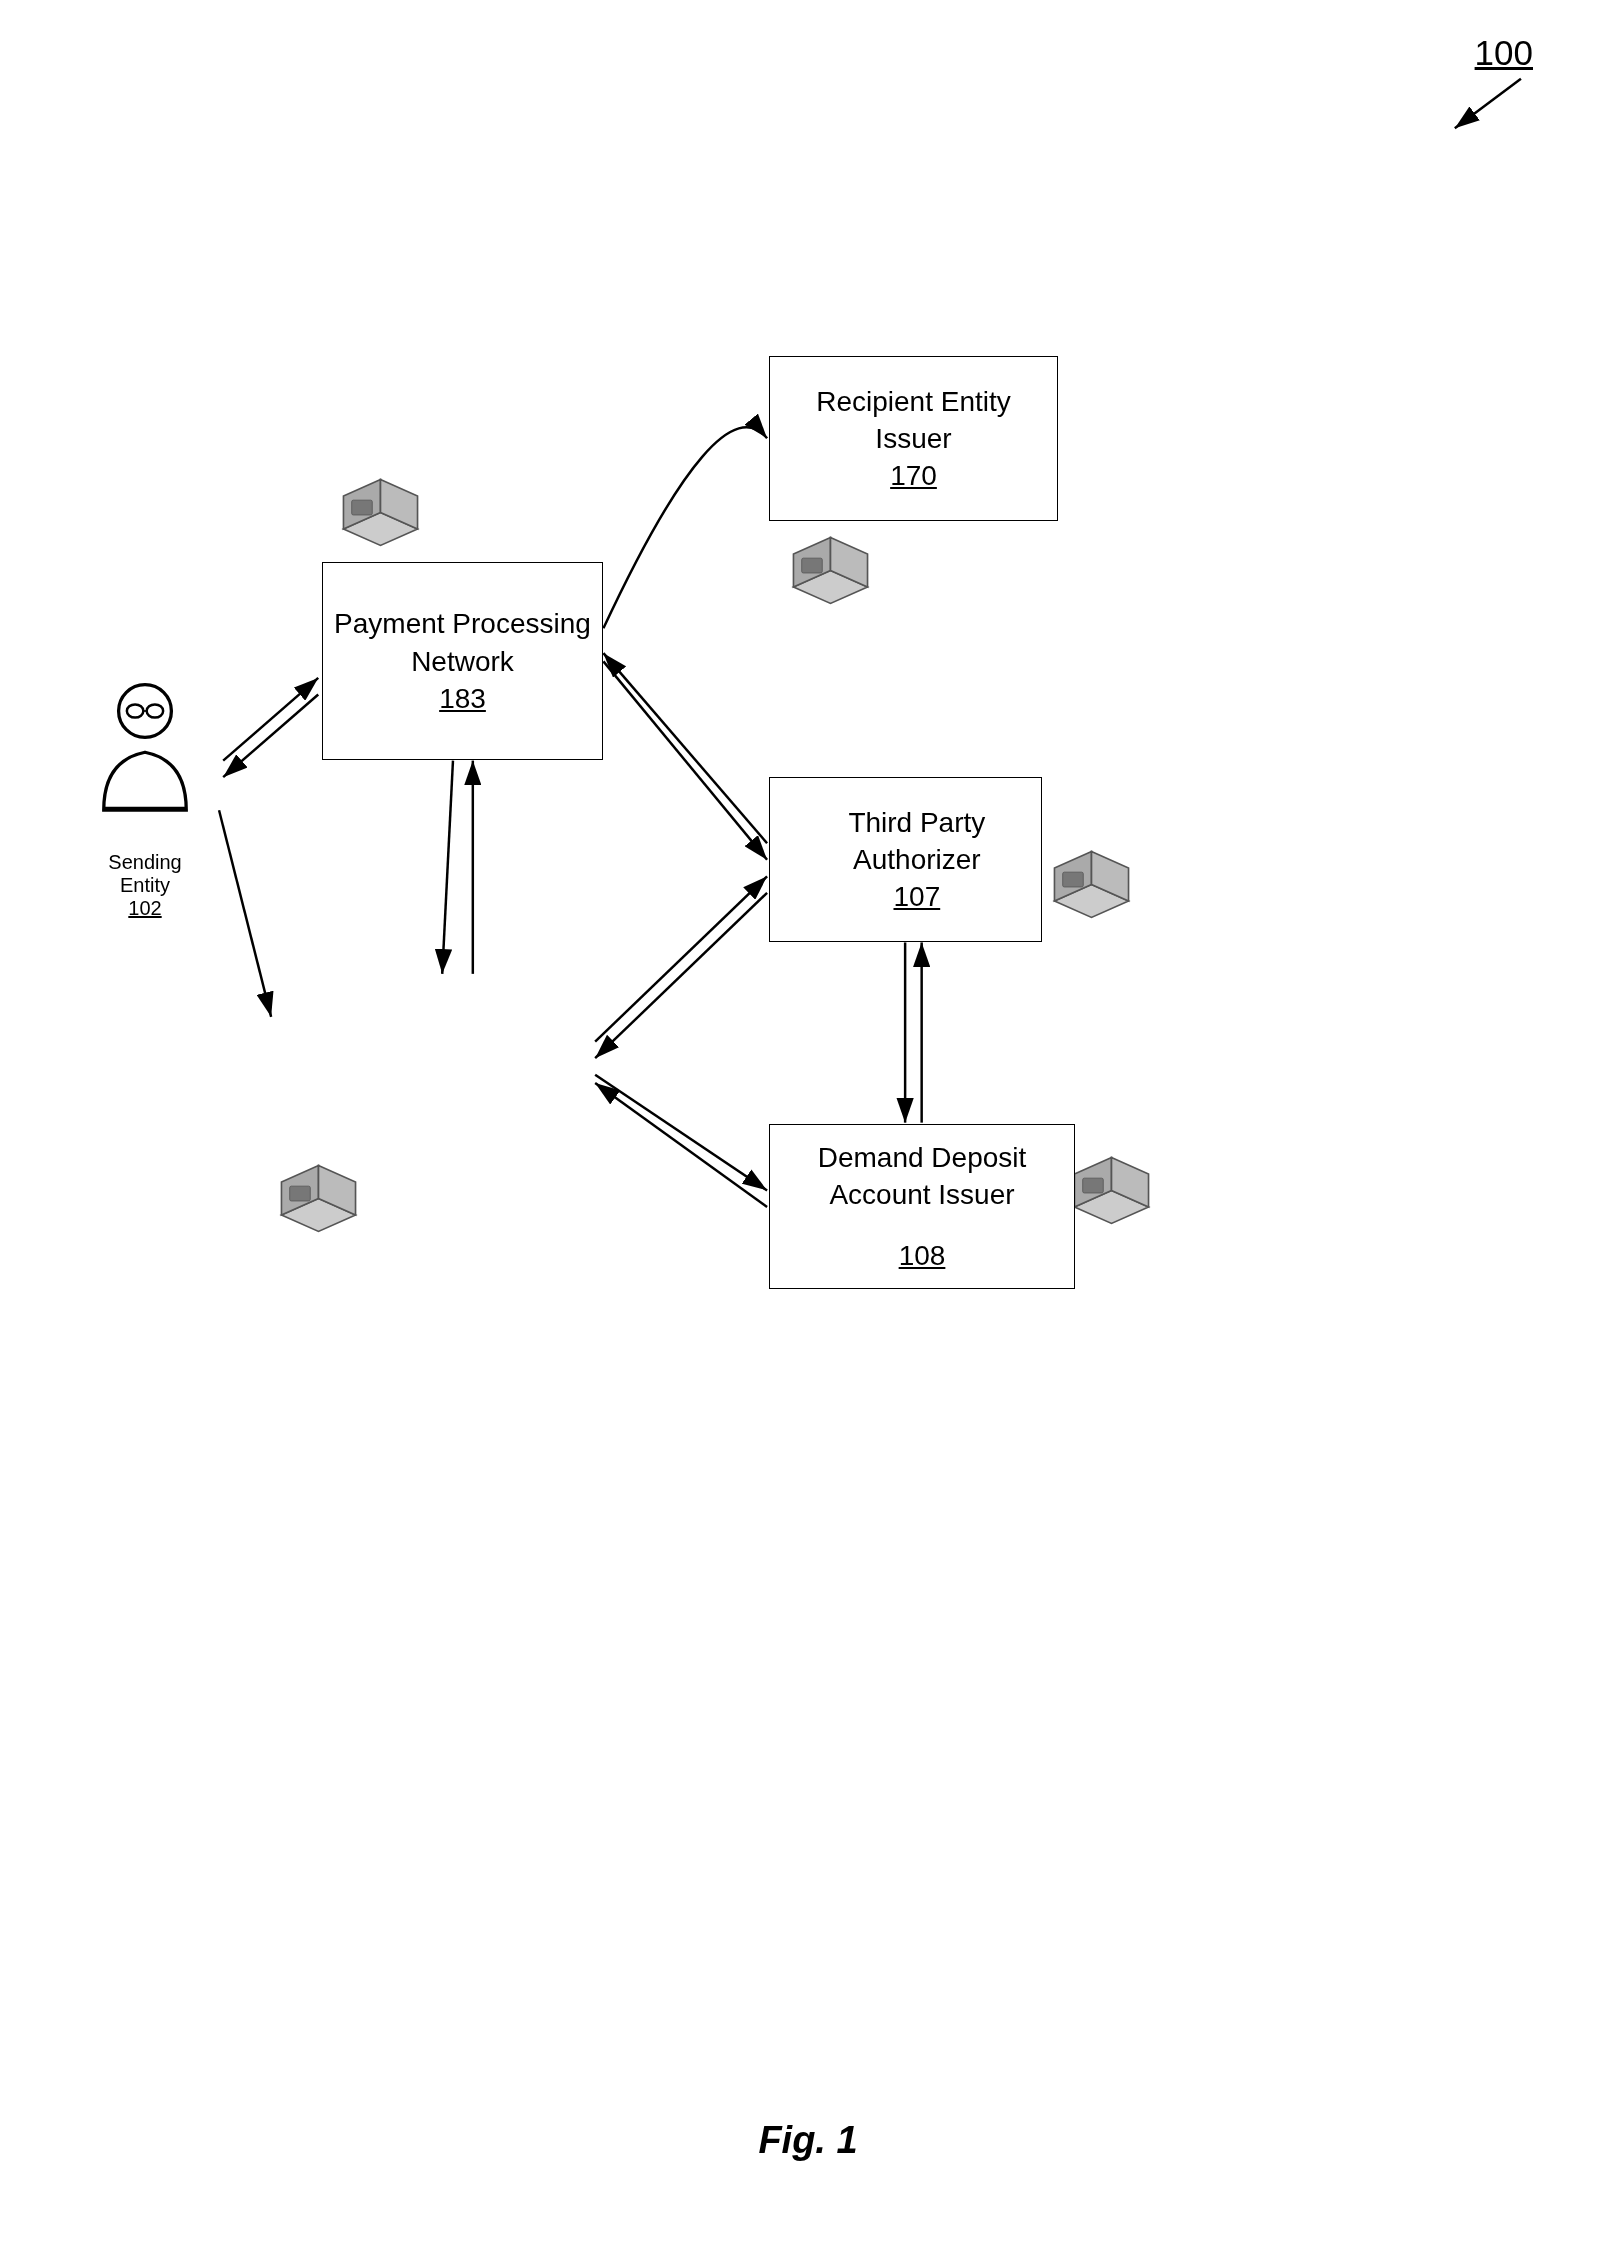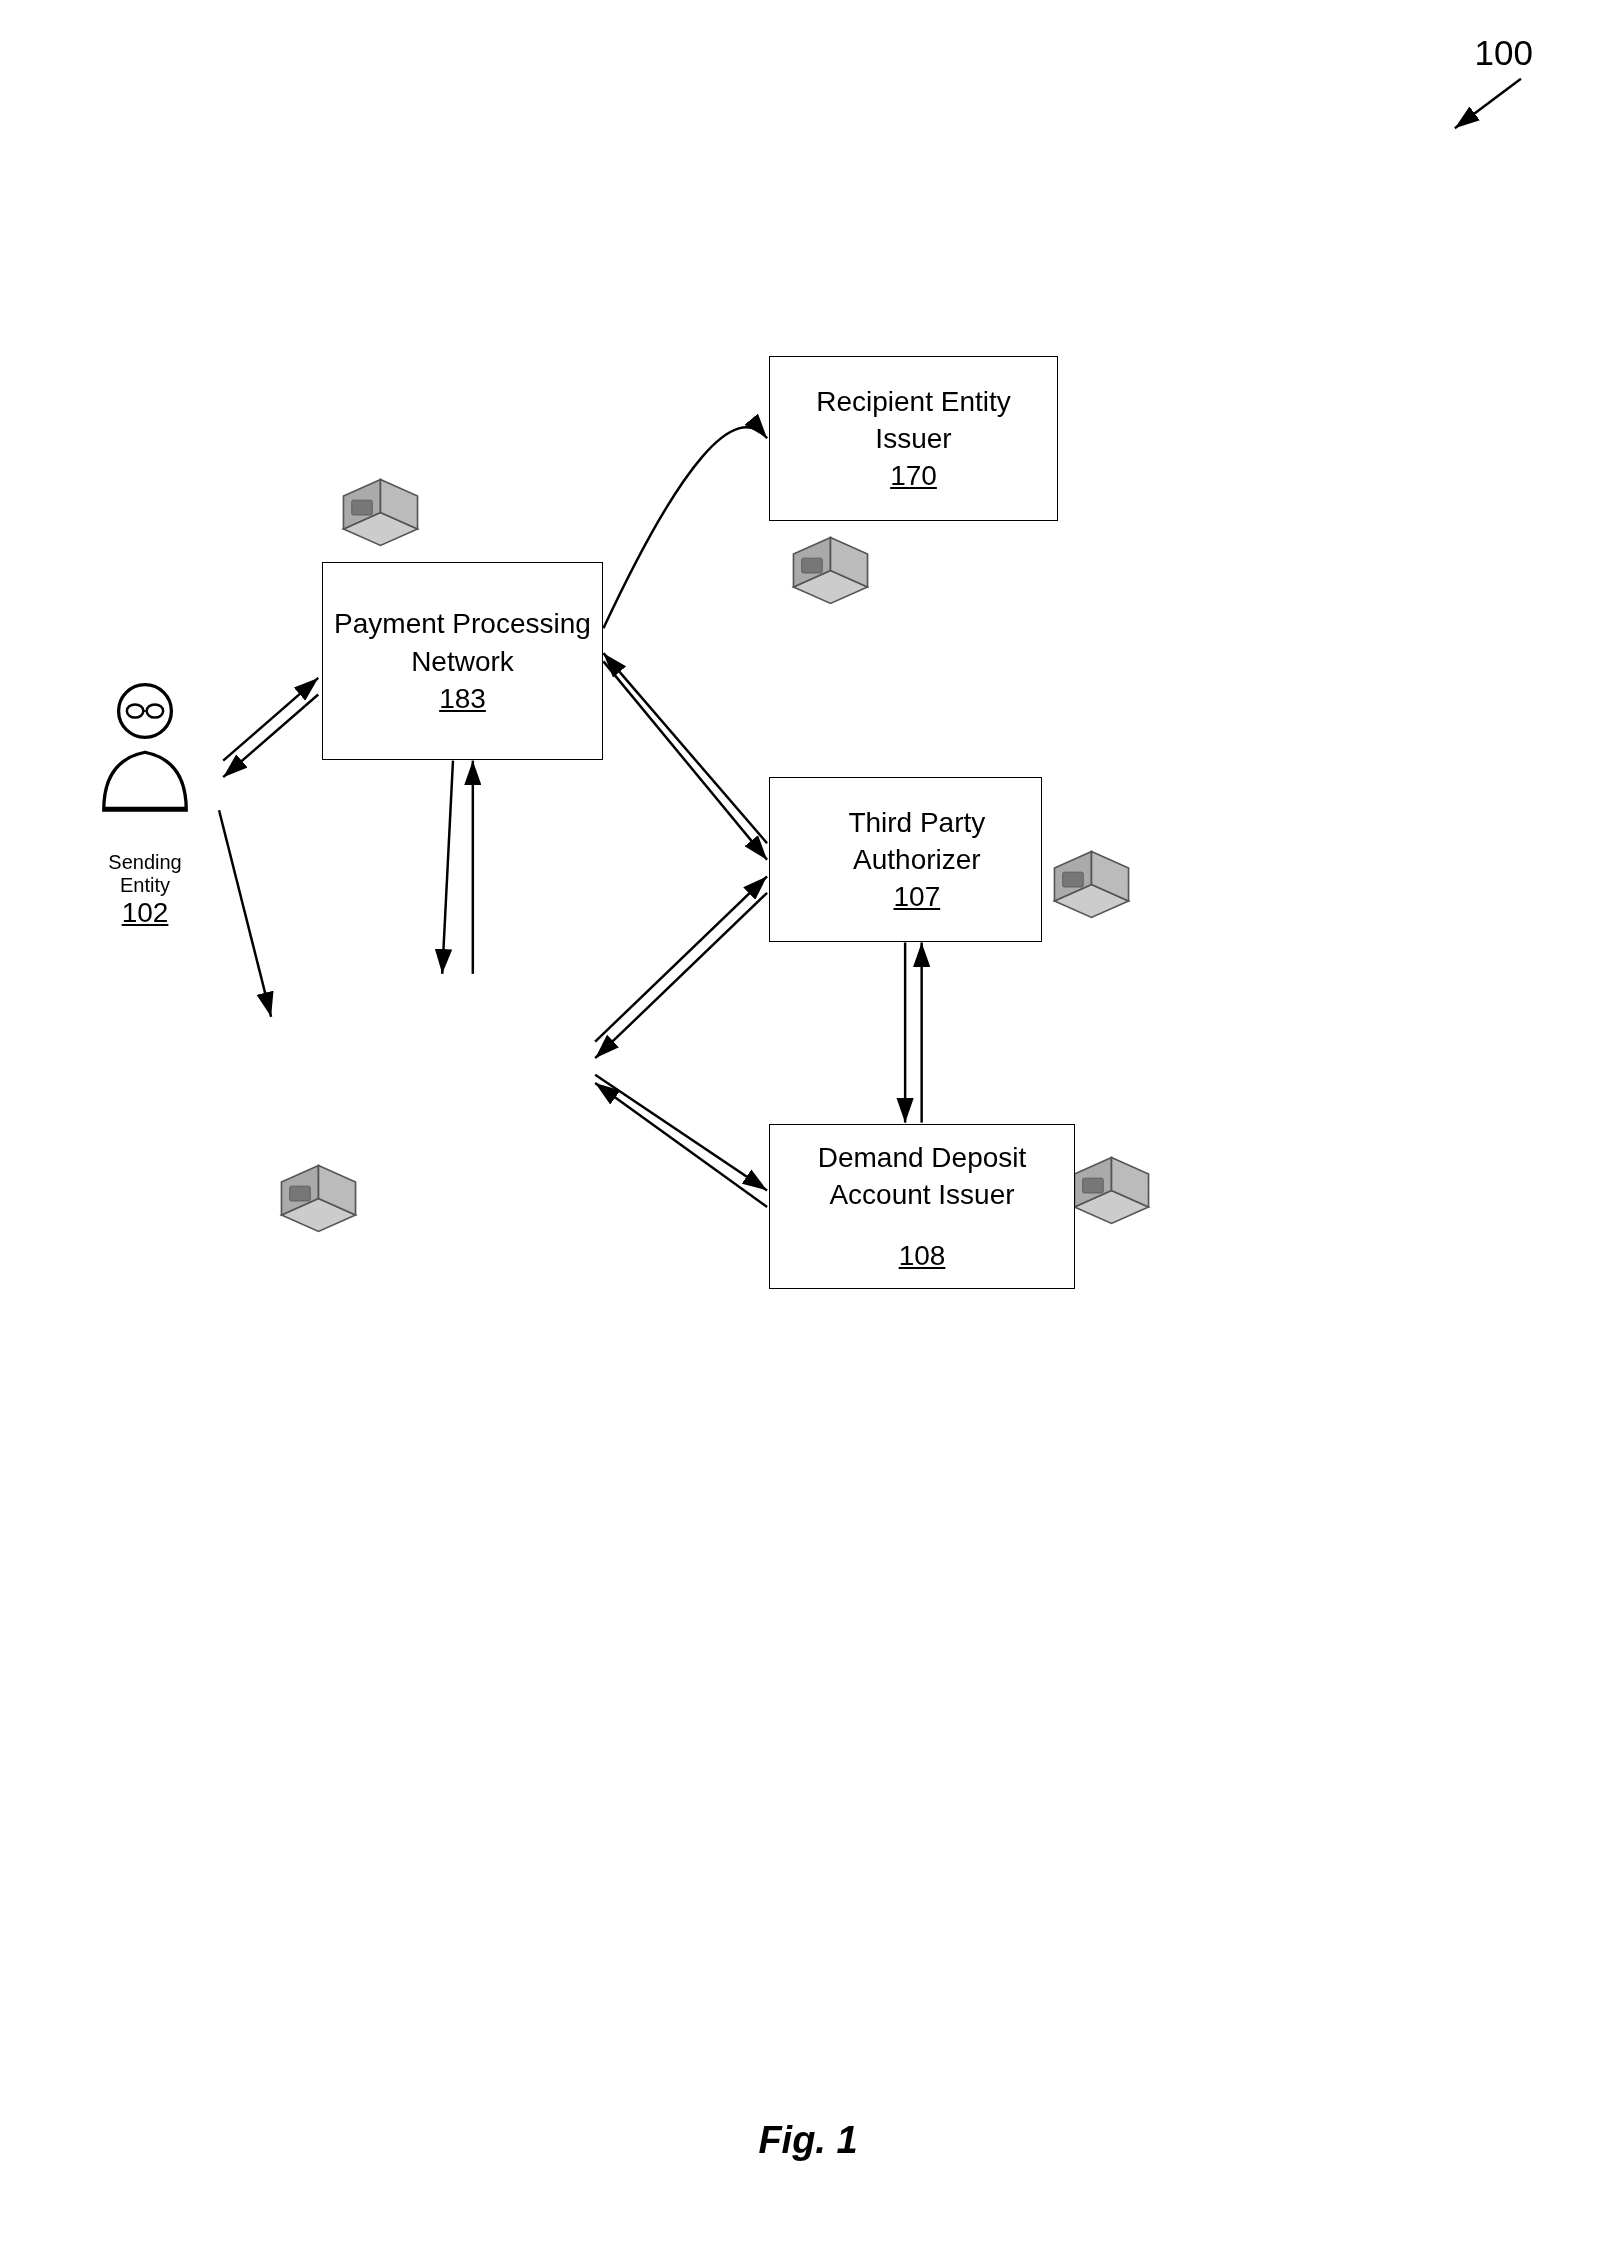--- a/index.html
+++ b/index.html
@@ -19,20 +19,21 @@
       height: 2261px;
     }
 
     
     .ref-100 {
       position: absolute;
       top: 33px;
       right: 83px;
       font-size: 35px;
       font-weight: normal;
+      text-decoration: underline;
     }
 
     
     .box {
       position: absolute;
       border: 1.7px solid #000;
       background: #fff;
       display: flex;
       flex-direction: column;
       align-items: center;
@@ -138,21 +139,21 @@
 
       <ellipse cx="68" cy="40" rx="10" ry="8" fill="none" stroke="#000" stroke-width="3"></ellipse>
       <ellipse cx="92" cy="40" rx="10" ry="8" fill="none" stroke="#000" stroke-width="3"></ellipse>
       <line x1="78" y1="40" x2="82" y2="40" stroke="#000" stroke-width="2"></line>
 
       <path d="M 30 160 Q 30 100 80 90 Q 130 100 130 160 Z" fill="none" stroke="#000" stroke-width="4"></path>
 
       <line x1="30" y1="158" x2="130" y2="158" stroke="#000" stroke-width="4"></line>
     </svg>
     <div style="text-align:center; font-size:20px; margin-top:5px;">Sending<br>Entity</div>
-    <div style="text-align:center; font-size:28px; text-decoration:underline;">102</div>
+    <div style="text-align:center; font-size:20px; text-decoration:underline;">102</div>
   </div>
 
   <div style="position:absolute; left:327px; top:463px;">
     <svg width="107" height="99" viewBox="0 0 130 120" xmlns="http://www.w3.org/2000/svg">
 
       <polygon points="20,80 65,60 110,80 65,100" fill="#ccc" stroke="#555" stroke-width="2"></polygon>
       <polygon points="20,80 20,40 65,20 65,60" fill="#aaa" stroke="#555" stroke-width="2"></polygon>
       <polygon points="65,60 110,80 110,40 65,20" fill="#bbb" stroke="#555" stroke-width="2"></polygon>
 
       <rect x="30" y="45" width="25" height="18" rx="2" fill="#777" stroke="#555" stroke-width="1"></rect>

